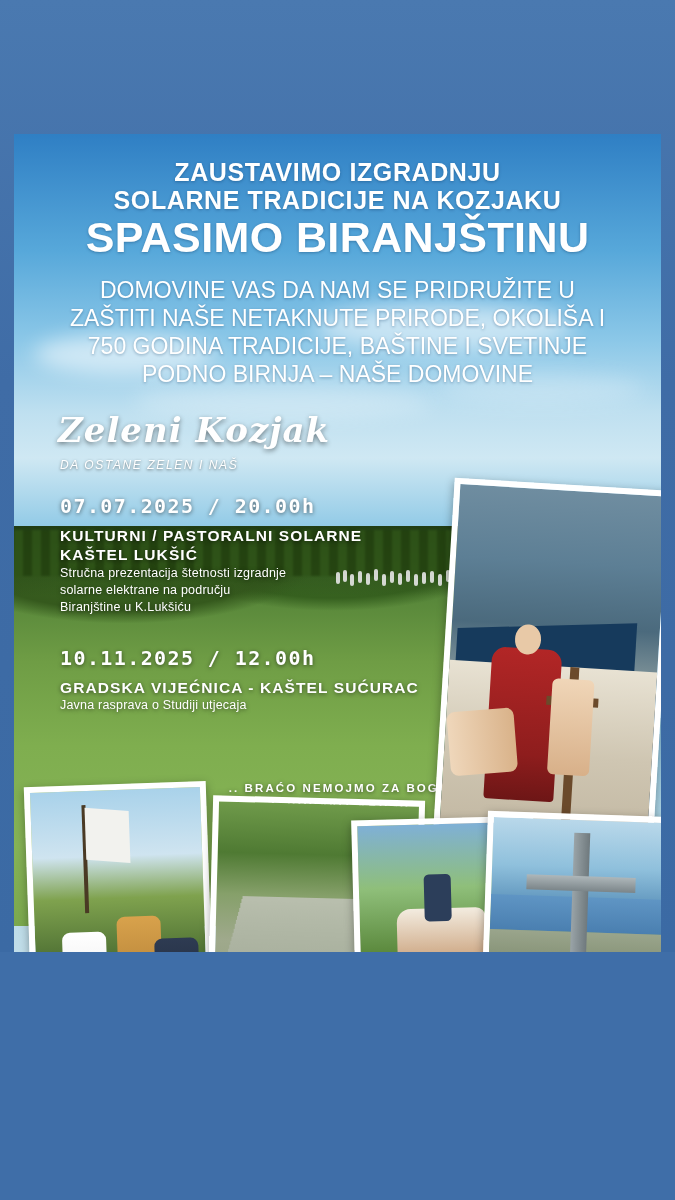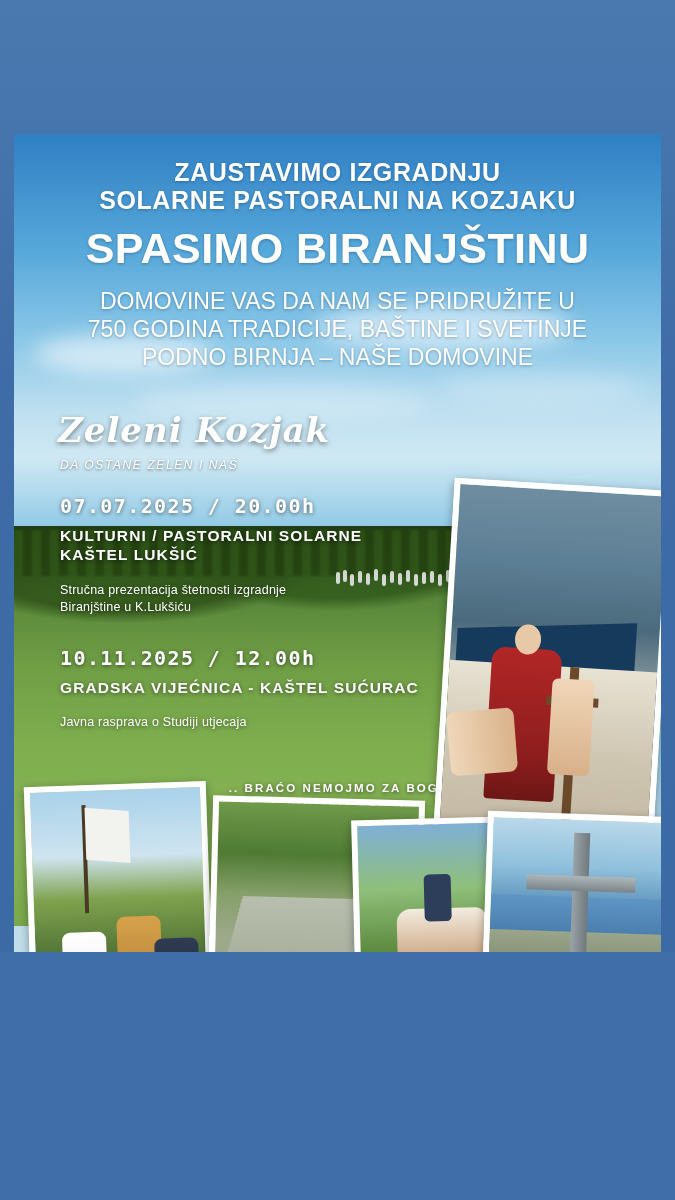--- a/index.html
+++ b/index.html
@@ -61,21 +61,21 @@
     font-size: 25px;
     font-weight: 700;
     letter-spacing: .6px;
     line-height: 1.12;
     margin: 0 18px;
   }
   .h-big {
     font-size: 43px;
     font-weight: 700;
     letter-spacing: .4px;
-    margin-top: 12px;
+    margin-top: 1px;
     line-height: 1.05;
   }
   .h-sub {
     margin-top: 16px;
     font-size: 23px;
     font-weight: 400;
     line-height: 1.22;
     padding: 0 22px;
   }
   
@@ -161,21 +161,21 @@
     font-family: "DejaVu Sans Mono", monospace;
   }
   .ev-place {
     margin-top: 8px;
     font-size: 15.5px;
     font-weight: 700;
     letter-spacing: 1.1px;
     line-height: 1.25;
   }
   .ev-desc {
-    margin-top: 17px;
+    margin-top: 0;
     font-size: 12.5px;
     line-height: 1.38;
     font-weight: 400;
     letter-spacing: .2px;
   }
   #ev1 { top: 360px; }
   #ev2 { top: 512px; }
   
   .quote {
     position: absolute;
@@ -365,40 +365,42 @@
       <i style="left:72px;top:2px"></i>
         <i style="left:80px;top:6px"></i>
         <i style="left:88px;top:4px"></i>
       <i style="left:96px;top:3px"></i>
         <i style="left:104px;top:6px"></i>
         <i style="left:112px;top:2px"></i>
     </div>
 
     <div class="head-wrap">
       <div class="h-small">ZAUSTAVIMO IZGRADNJU</div>
-      <div class="h-small">SOLARNE PASTORALNI NA KOZJAKU</div>
+      <div class="h-small">SOLARNE TRADICIJE NA KOZJAKU</div>
       <div class="h-big">SPASIMO BIRANJŠTINU</div>
       <div class="h-sub">
         <div>DOMOVINE VAS DA NAM SE PRIDRUŽITE U</div>
+        <div>ZAŠTITI NAŠE NETAKNUTE PRIRODE, OKOLIŠA I</div>
         <div>750 GODINA TRADICIJE, BAŠTINE I SVETINJE</div>
         <div>PODNO BIRNJA – NAŠE DOMOVINE</div>
       </div>
     </div>
 
     <div class="script">Zeleni Kozjak</div>
     <div class="script-sub">DA OSTANE ZELEN I NAŠ</div>
 
     <div class="ev" id="ev1">
       <div class="ev-date">07.07.2025 / 20.00h</div>
       <div class="ev-place">
         <div>KULTURNI  /  PASTORALNI SOLARNE</div>
         <div>KAŠTEL LUKŠIĆ</div>
       </div>
       <div class="ev-desc">
         <div>Stručna prezentacija štetnosti izgradnje</div>
+        <div>solarne elektrane na području</div>
         <div>Biranjštine u K.Lukšiću</div>
       </div>
     </div>
 
     <div class="ev" id="ev2">
       <div class="ev-date">10.11.2025 / 12.00h</div>
       <div class="ev-place">
         <div>GRADSKA VIJEĆNICA - KAŠTEL SUĆURAC</div>
       </div>
       <div class="ev-desc">

